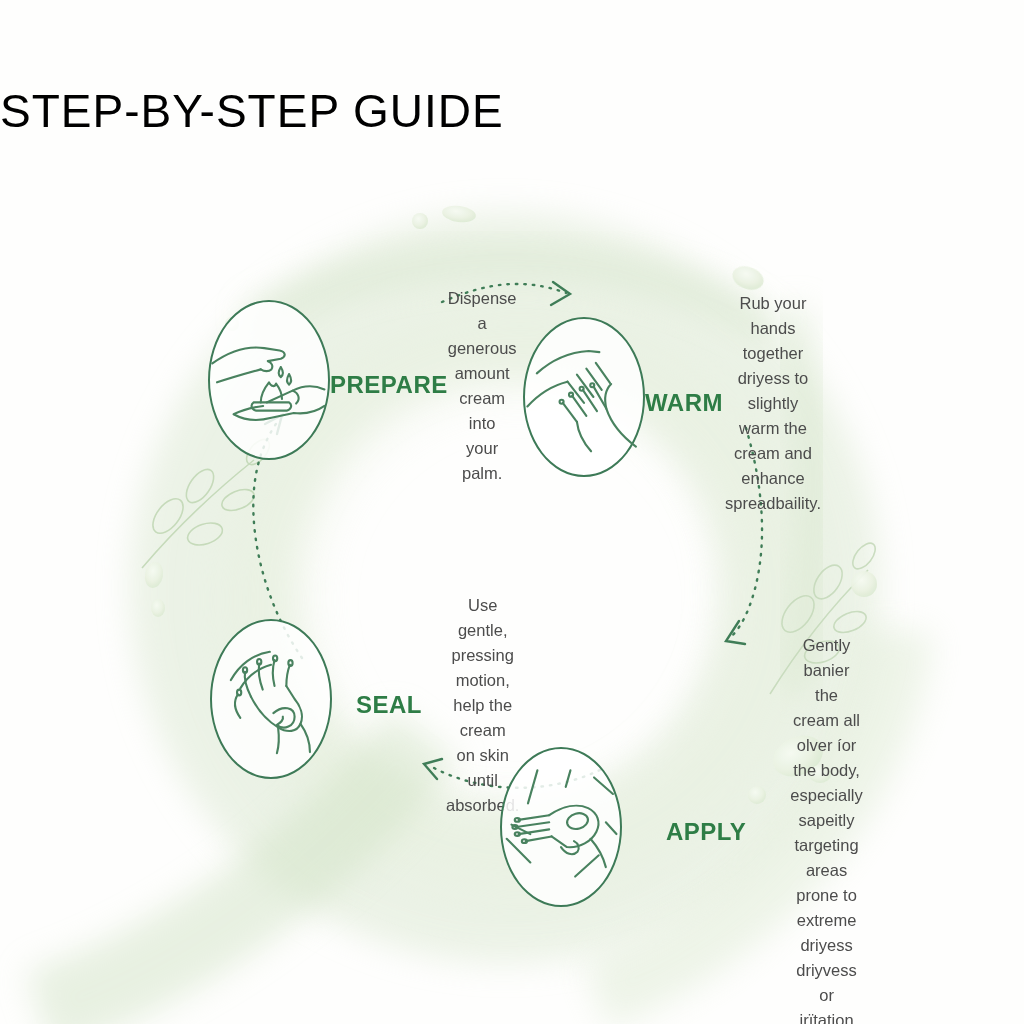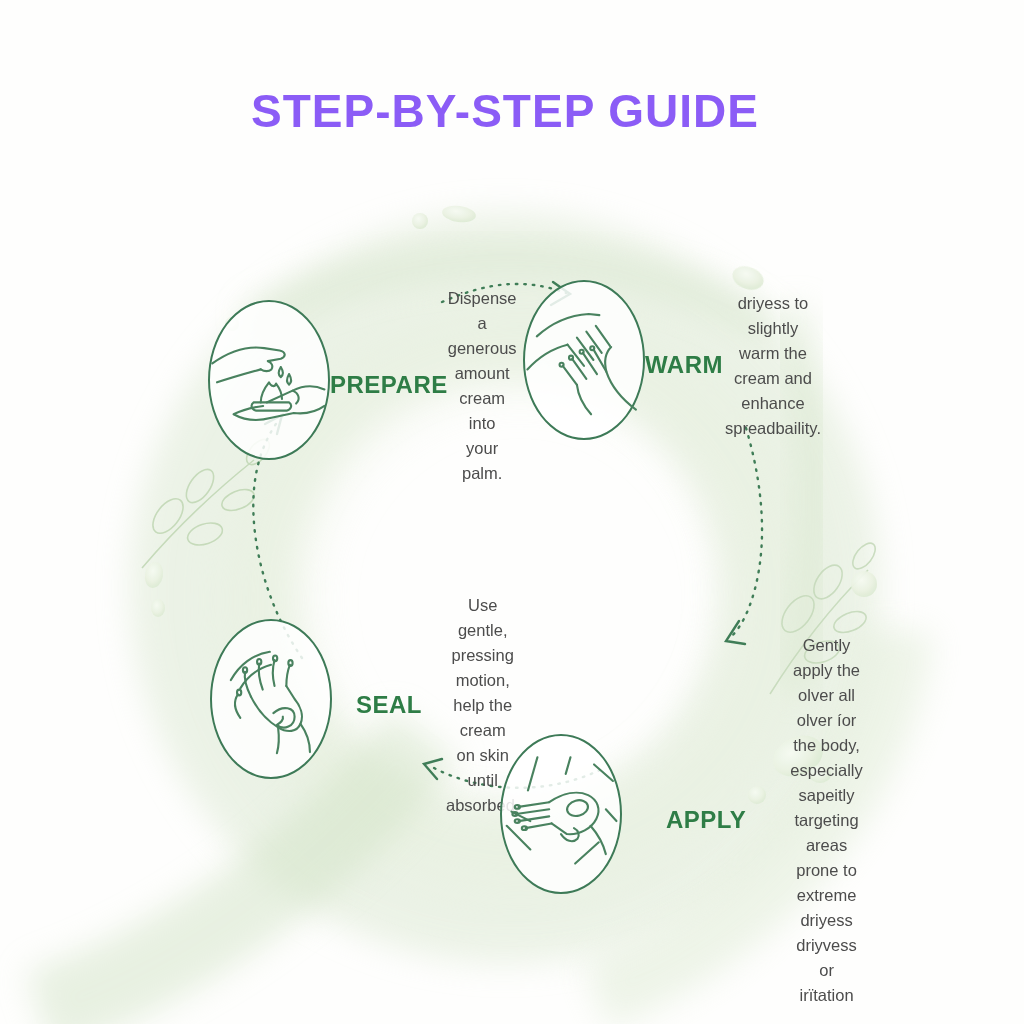--- a/index.html
+++ b/index.html
@@ -3,22 +3,22 @@
 <meta charset="utf-8">
 <style>
   html,body{margin:0;padding:0;background:#ffffff;}
   .canvas{
     position:relative;width:1024px;height:1024px;margin:0 auto;
     background:#fefefd;overflow:hidden;
     font-family:"Liberation Sans","DejaVu Sans",sans-serif;
   }
   .bg-art{position:absolute;left:0;top:0;width:1024px;height:1024px;}
   .page-title{
-    position:absolute;left:0;top:84px;width:1010px;text-align:center;
-    font-size:46px;font-weight:bold;letter-spacing:1px;color:#8b5cf6;
+    position:absolute;left:0;top:84px;width:1010px;
+    font-size:46px;font-weight:normal;letter-spacing:1px;color:#000000;
   }
   .step{position:absolute;width:300px;display:flex;flex-direction:row;align-items:center;}
   .icon-circle{
     width:156px;height:156px;border:2px solid #3d7a57;border-radius:50%;
     background:rgba(255,255,255,0.85);display:flex;align-items:center;justify-content:center;
   }
   .icon-circle svg{width:118px;height:118px;}
   .step-label{
     margin-top:11px;font-size:24px;font-weight:bold;letter-spacing:0.5px;color:#2e7d46;
   }
@@ -153,20 +153,21 @@
             <path d="M69,60 L58,41"></path>
           <circle cx="31" cy="54" r="1.7"></circle>
             <circle cx="39" cy="48" r="1.7"></circle>
             <circle cx="48" cy="43" r="1.7"></circle>
             <circle cx="57" cy="40" r="1.7"></circle>
         </g>
       </svg>
     </div>
     <div class="step-label">WARM</div>
     <div class="step-desc">
+      <div>Rub your hands together</div>
       <div>driyess to slightly</div>
       <div>warm the cream and</div>
       <div>enhance spreadbaility.</div>
     </div>
   </div>
 
   <div class="step" style="left:210px;top:580px;gap:24px;">
     <div class="icon-circle">
       <svg viewBox="0 0 100 100">
         <g fill="none" stroke="#49825f" stroke-width="1.8" stroke-linecap="round" stroke-linejoin="round">
@@ -218,21 +219,21 @@
             <ellipse cx="19" cy="62" rx="2.2" ry="1.6"></ellipse>
           <path d="M40,40 C52,32 64,30 73,34 C81,38 84,46 80,54 C76,62 66,68 55,67 L42,58"></path>
           <path d="M50,67 C54,73 60,75 64,71 C66,68 65,64 61,62"></path>
           <path d="M75,60 C82,68 86,76 88,84"></path>
           <ellipse cx="64" cy="45" rx="9" ry="6.5" transform="rotate(-15 64 45)"></ellipse>
         </g>
       </svg>
     </div>
     <div class="step-label">APPLY</div>
     <div class="step-desc">
-      <div>Gently apply the olver all</div>
+      <div>Gently banier the cream all</div>
       <div>olver íor the body, especially</div>
       <div>sapeitly targeting areas</div>
       <div>prone to extreme driyess</div>
       <div>driyvess or irïtation</div>
     </div>
   </div>
 
 </div>
 
 </body></html>

